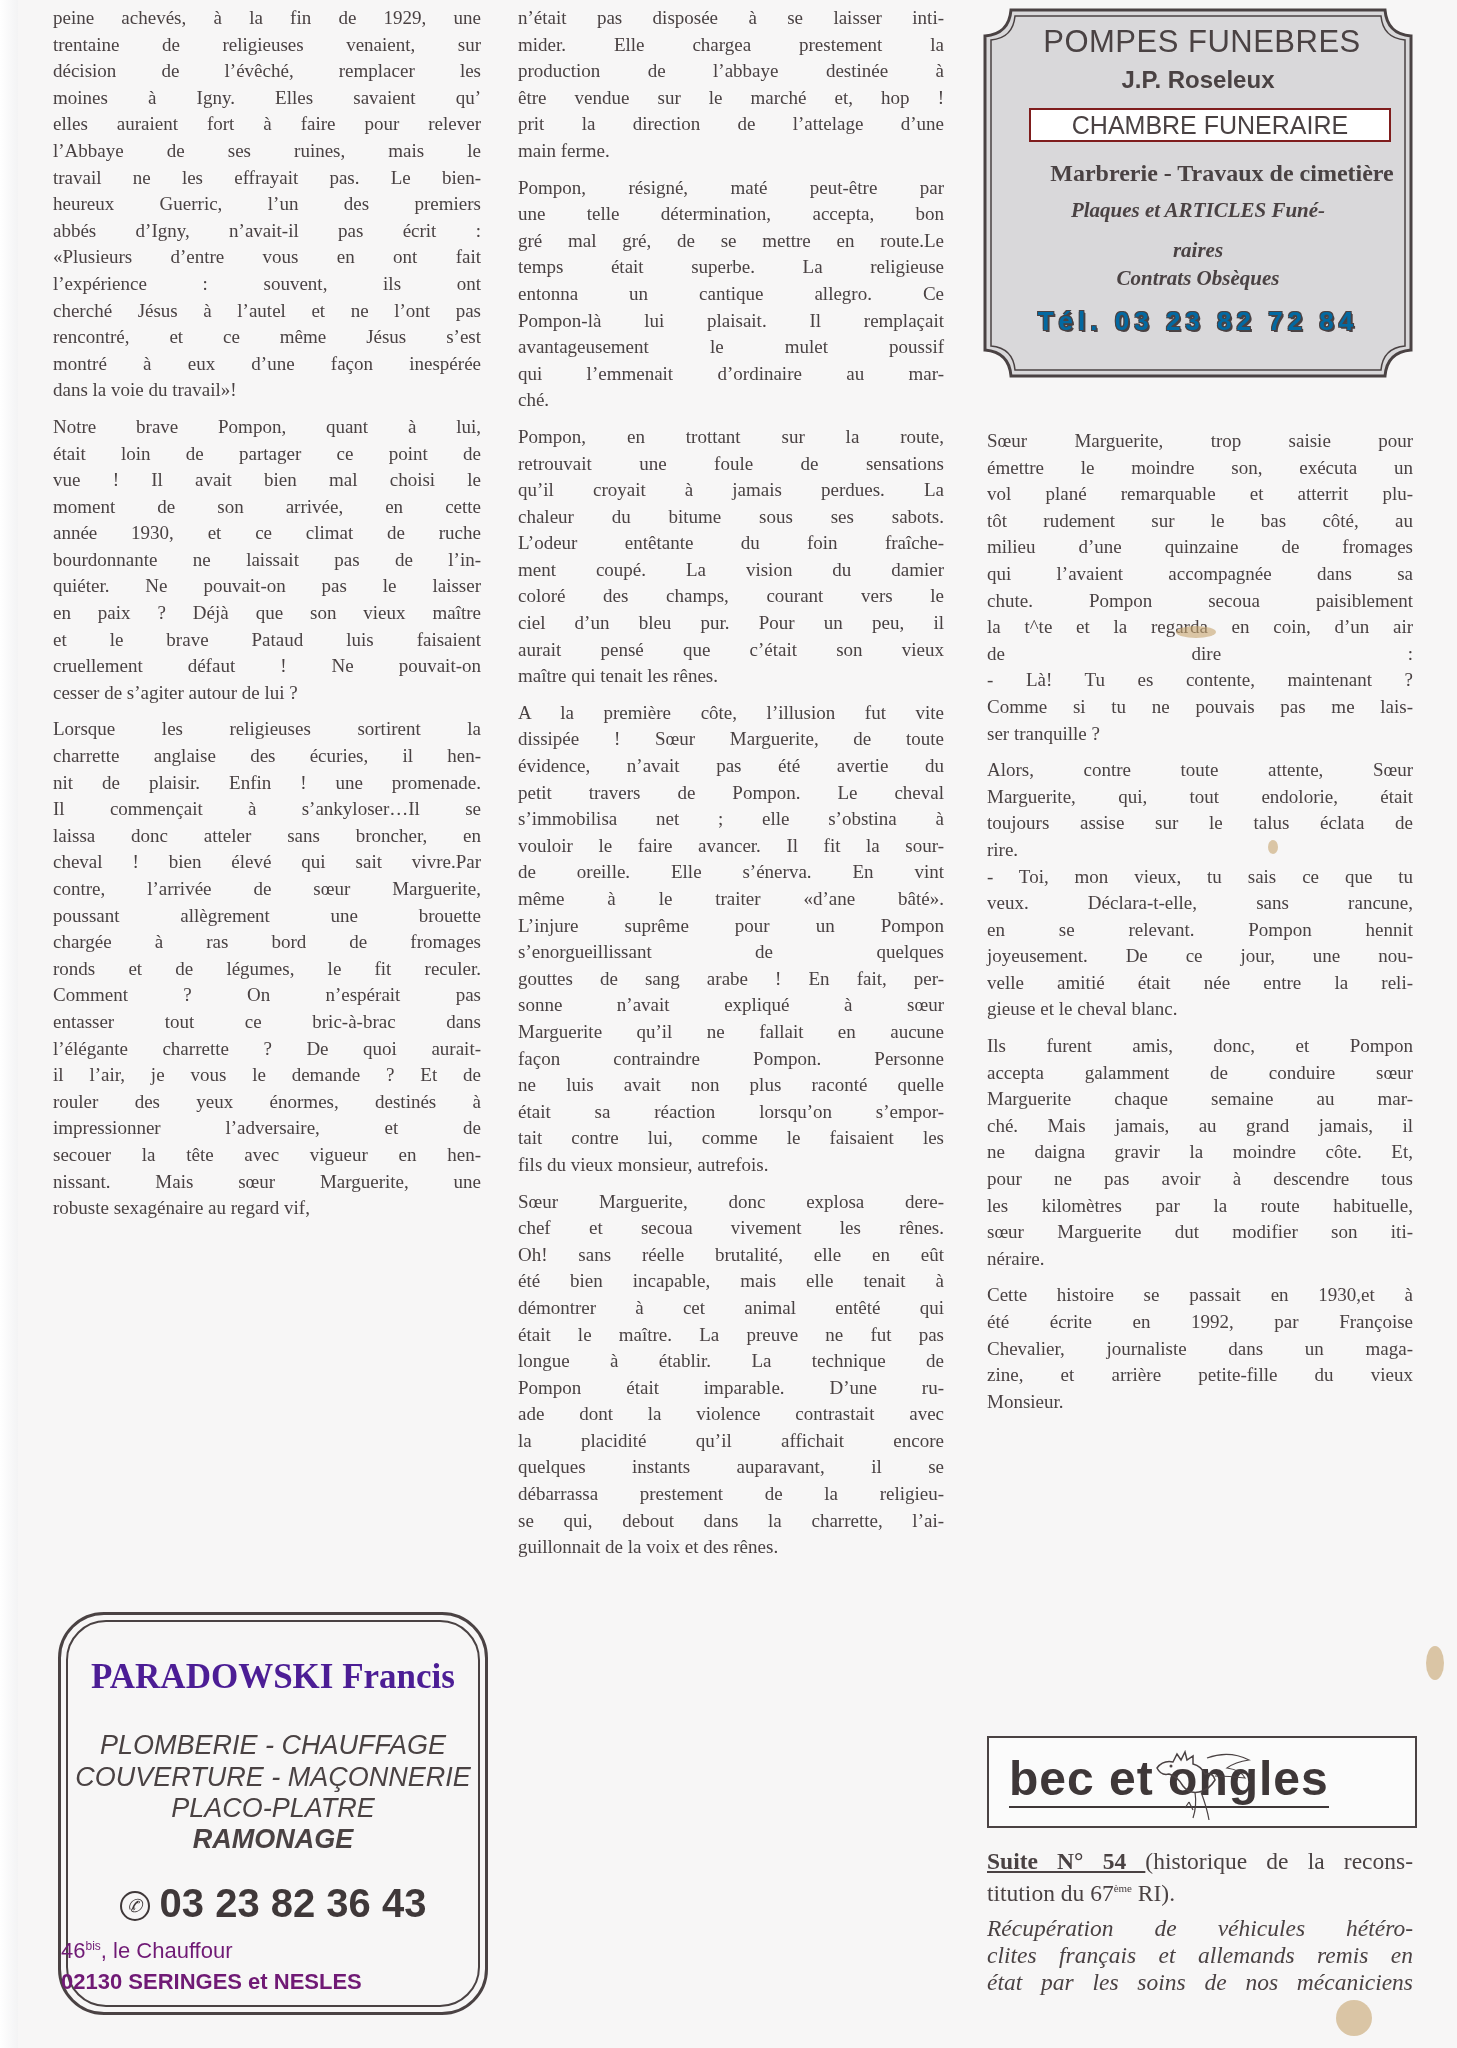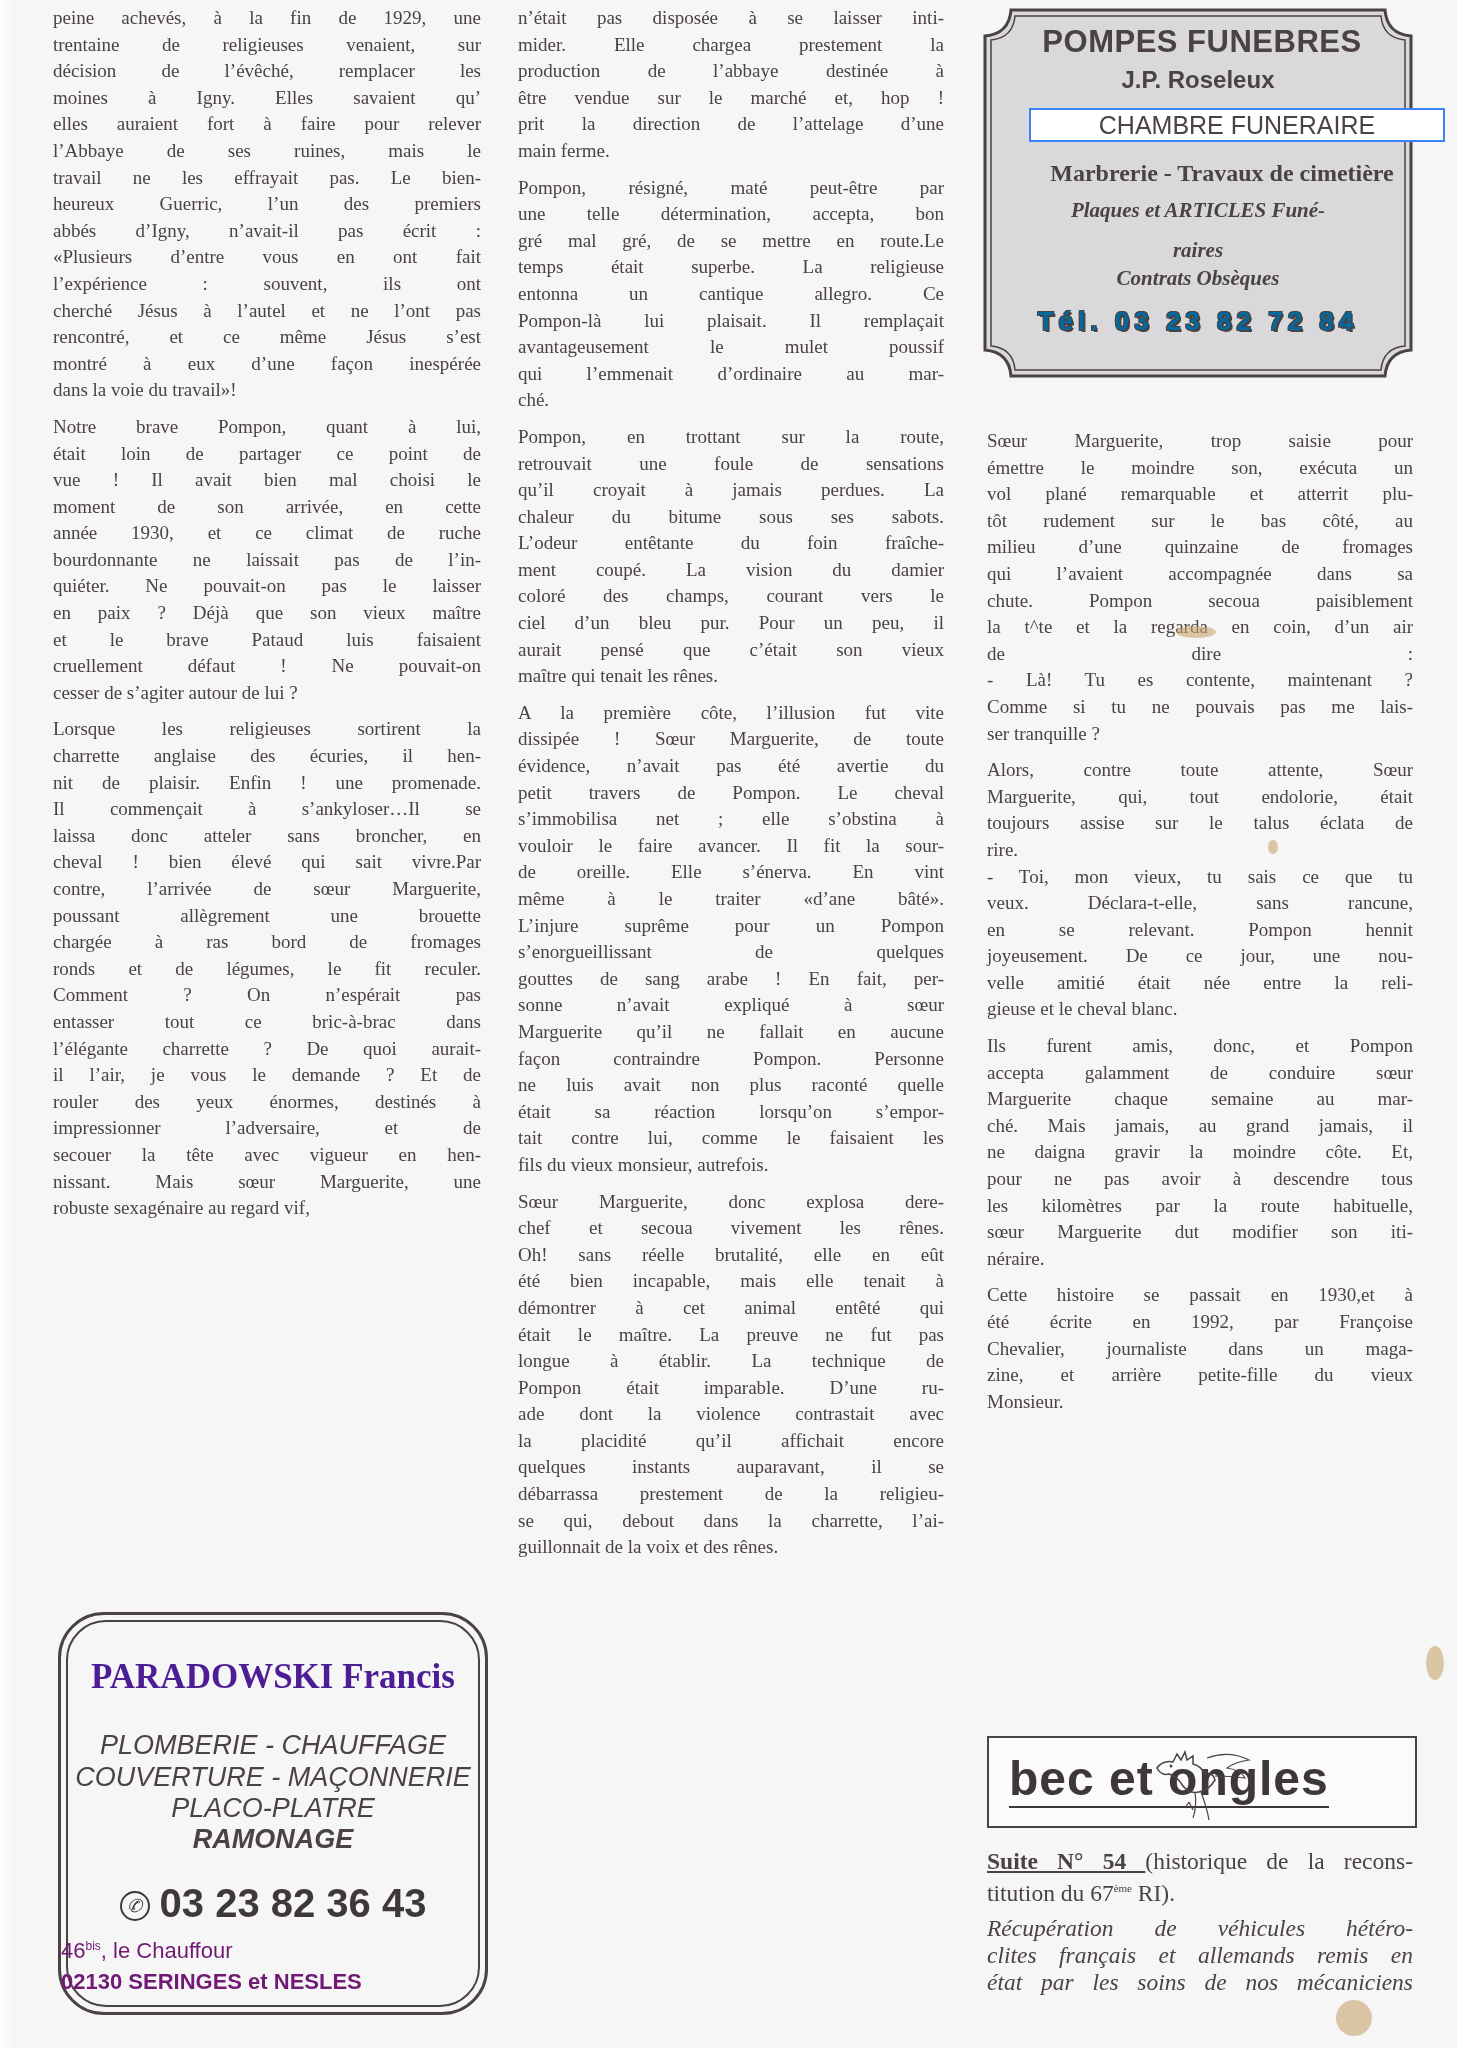--- a/index.html
+++ b/index.html
@@ -64,25 +64,25 @@
   .ad-paradowski sup { font-size: 12px; }
 
   
   .ad-pompes {
     position: absolute; left: 983px; top: 8px; width: 430px; height: 370px;
   }
   .ad-pompes svg.frame { position: absolute; left: 0; top: 0; }
   .ad-pompes .t {
     position: absolute; left: 0; right: 0; text-align: center; color: #4a4243;
   }
-  .ad-pompes .title { top: 16px; font-family: "Liberation Sans", sans-serif; font-weight: bold; font-size: 31px; letter-spacing: 0.5px; margin-left: 8px; }
+  .ad-pompes .title { top: 16px; font-family: "Liberation Sans", sans-serif; font-weight: normal; font-size: 31px; letter-spacing: 0.5px; margin-left: 8px; }
   .ad-pompes .owner { top: 58px; font-family: "Liberation Sans", sans-serif; font-weight: bold; font-size: 24px; }
   .ad-pompes .chambre {
-    position: absolute; left: 46px; width: 416px; top: 100px; height: 34px;
-    background: #ffffff; border: 2px solid #3b82f6; box-sizing: border-box;
+    position: absolute; left: 46px; width: 362px; top: 100px; height: 34px;
+    background: #ffffff; border: 2px solid #7f1d1d; box-sizing: border-box;
     text-align: center; font-family: "Liberation Sans", sans-serif; font-size: 25px; line-height: 30px; color: #4a4243;
   }
   .ad-pompes .marb { top: 152px; font-family: "Liberation Serif", serif; font-weight: bold; font-size: 24px; padding-left: 48px; }
   .ad-pompes .plaq { top: 190px; font-family: "Liberation Serif", serif; font-weight: bold; font-style: italic; font-size: 21px; }
   .ad-pompes .raires { top: 230px; font-family: "Liberation Serif", serif; font-weight: bold; font-style: italic; font-size: 21px; }
   .ad-pompes .contrats { top: 258px; font-family: "Liberation Serif", serif; font-weight: bold; font-style: italic; font-size: 21px; }
   .ad-pompes .tel {
     top: 298px; font-family: "Liberation Sans", sans-serif; font-weight: bold; font-size: 26px; letter-spacing: 5px;
     color: #0369a1;
     text-shadow: -1px -1px 0 #4a4243, 1px -1px 0 #4a4243, -1px 1px 0 #4a4243, 1px 1px 0 #4a4243, 2px 2px 0 #4a4243;

